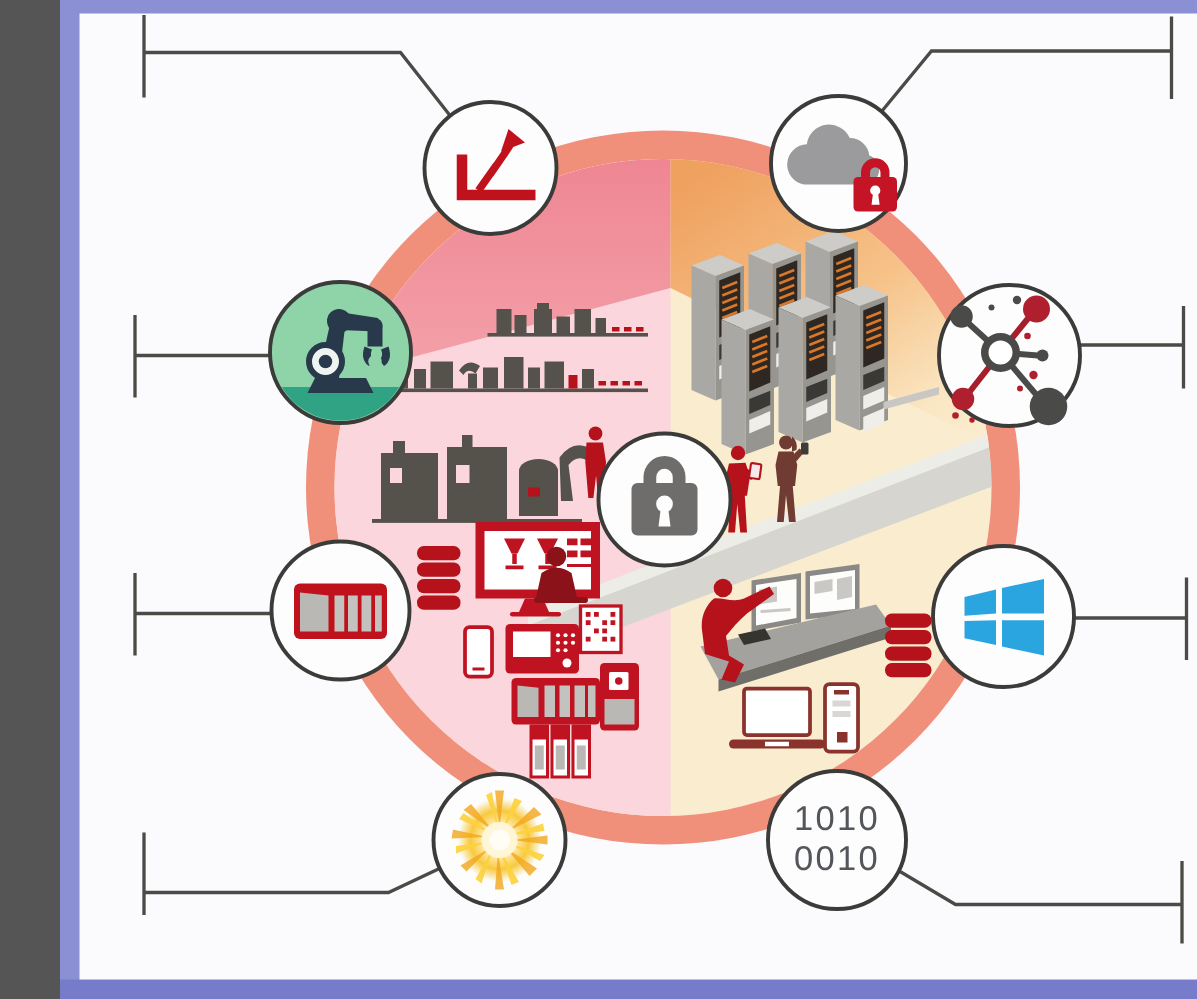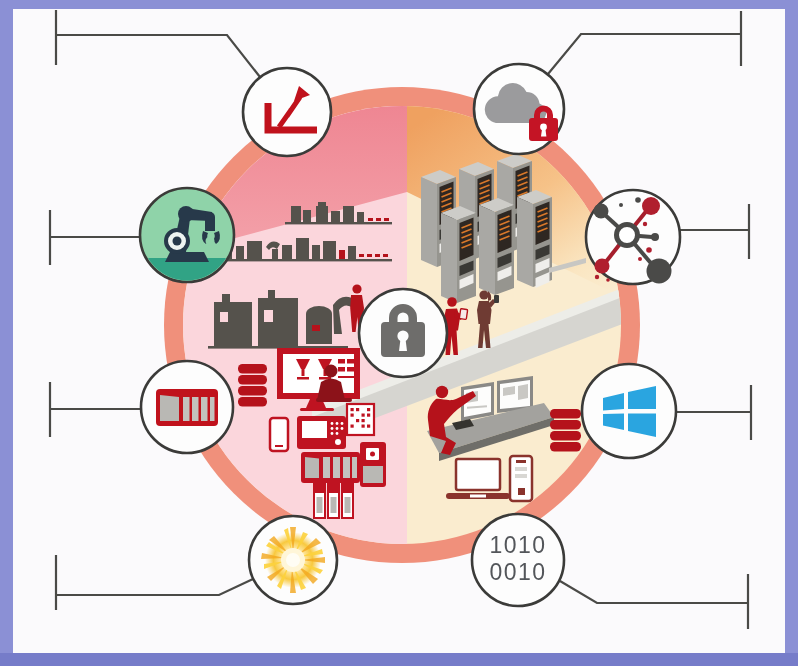--- a/index.html
+++ b/index.html
@@ -1,16 +1,16 @@
 <!DOCTYPE html>
 <html><head>
 <meta charset="utf-8">
 <style>
   html,body{margin:0;padding:0;background:#555;}
-  .stage{width:722px;height:666px;position:relative;font-family:"Liberation Sans",sans-serif;}
+  .stage{width:722px;height:666px;position:relative;font-family:"Liberation Sans",sans-serif;padding-left:40px;}
   svg{display:block;}
   .node-circle{fill:#fdfdfd;stroke:#3b3b39;stroke-width:2.6;}
   .callout{stroke:#4a4a47;stroke-width:2.2;fill:none;}
   .binary-text{font-family:"Liberation Sans",sans-serif;font-size:23px;fill:#53565a;letter-spacing:1.5px;text-anchor:middle;}
 </style>
 </head>
 <body>
 
 <div class="stage">
 <svg viewBox="0 0 798 666" width="798" height="666">

